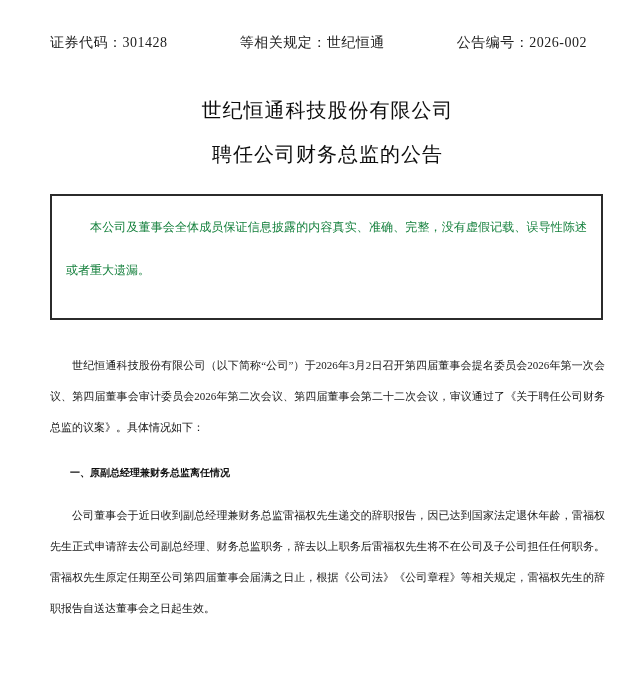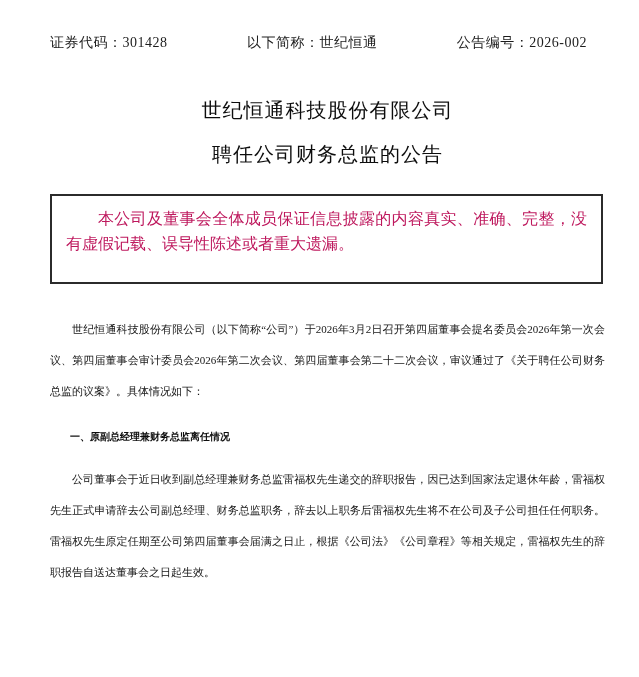--- a/index.html
+++ b/index.html
@@ -51,25 +51,25 @@
   
   .disclaimer-box {
     margin-top: 18px;
     margin-right: 2px;
     border: 2px solid #2b2b2b;
     padding: 10px 14px 26px 14px;
     box-sizing: border-box;
   }
   .disclaimer-text {
     margin: 0;
-    font-size: 16px;
-    line-height: 25px;
+    font-size: 12px;
+    line-height: 43px;
     text-indent: 2em;
     text-align: justify;
-    color: #be185d;
+    color: #15803d;
   }
   
   .body-block {
     margin-top: 30px;
   }
   .para {
     margin: 0;
     font-size: 11px;
     line-height: 31px;
     text-indent: 2em;
@@ -89,21 +89,21 @@
 </head>
 <body>
 
 <div class="page">
 
   <div class="doc-header">
     <span class="pair">
       <span>证券代码：</span><span>301428</span>
     </span>
     <span class="pair">
-      <span>以下简称：</span><span>世纪恒通</span>
+      <span>等相关规定：</span><span>世纪恒通</span>
     </span>
     <span class="pair">
       <span>公告编号：</span><span>2026-002</span>
     </span>
   </div>
 
   <div class="title-block">
     <div class="title-line">世纪恒通科技股份有限公司</div>
     <div class="title-line">聘任公司财务总监的公告</div>
   </div>

